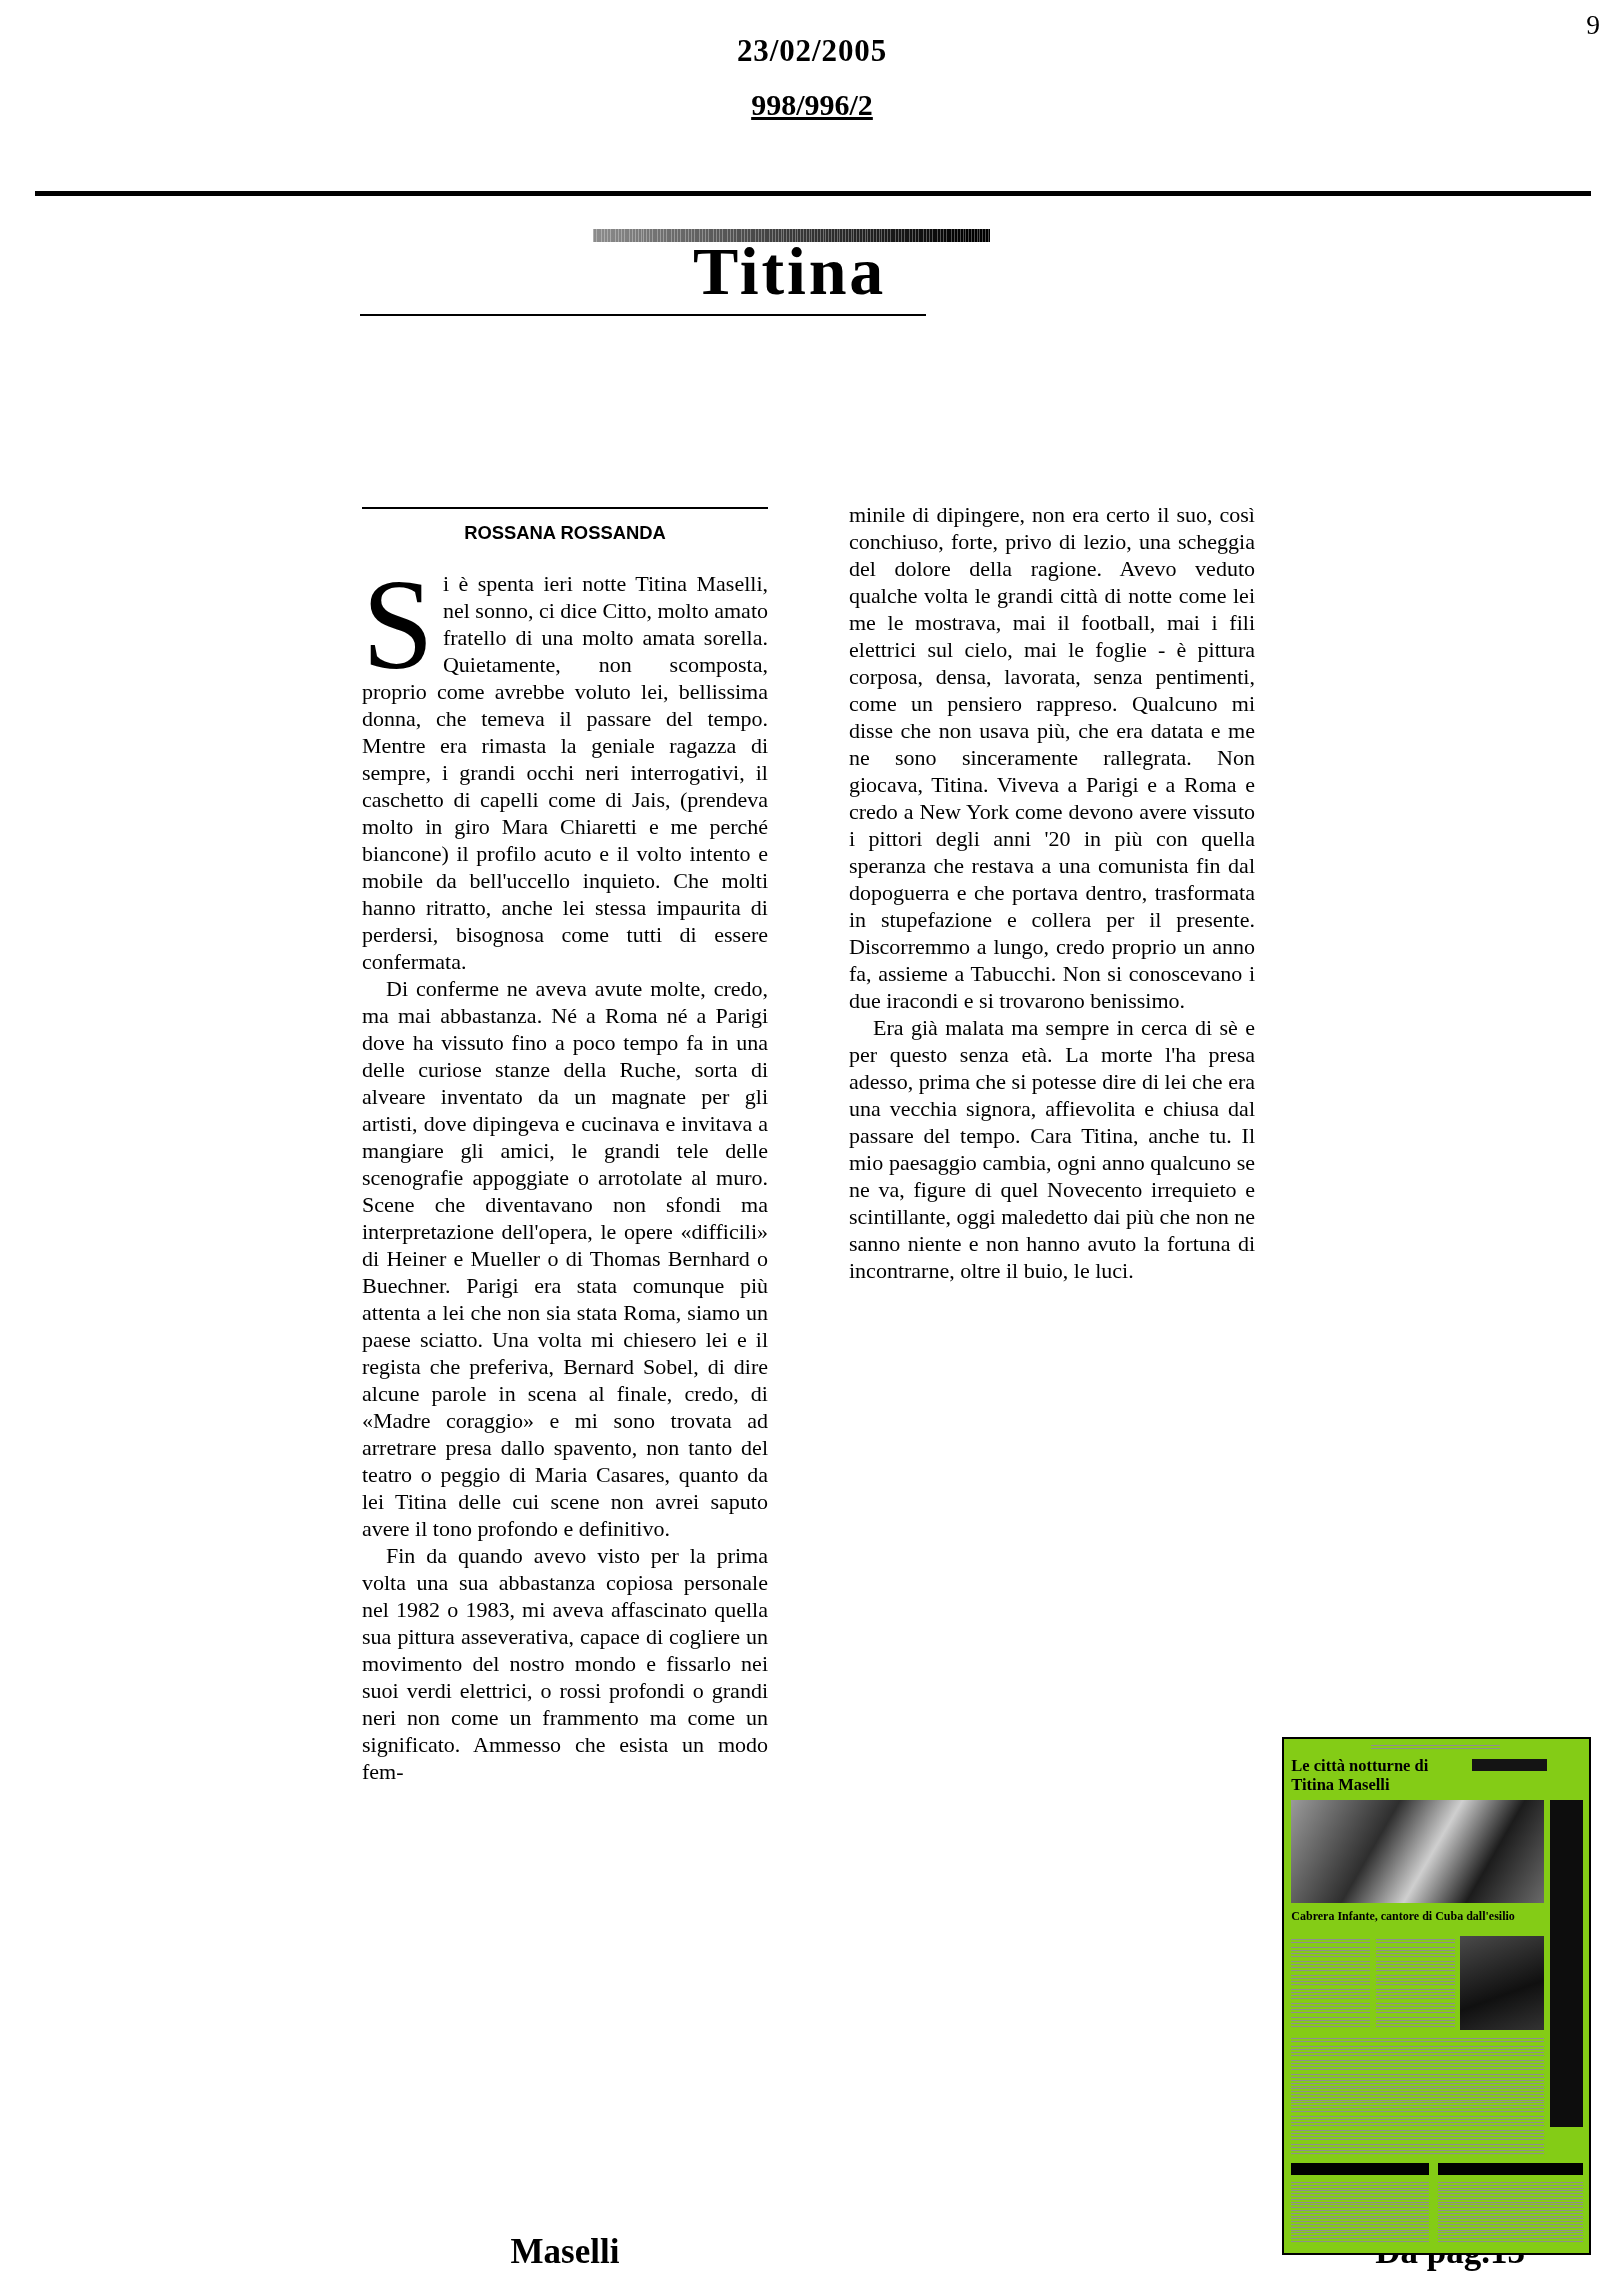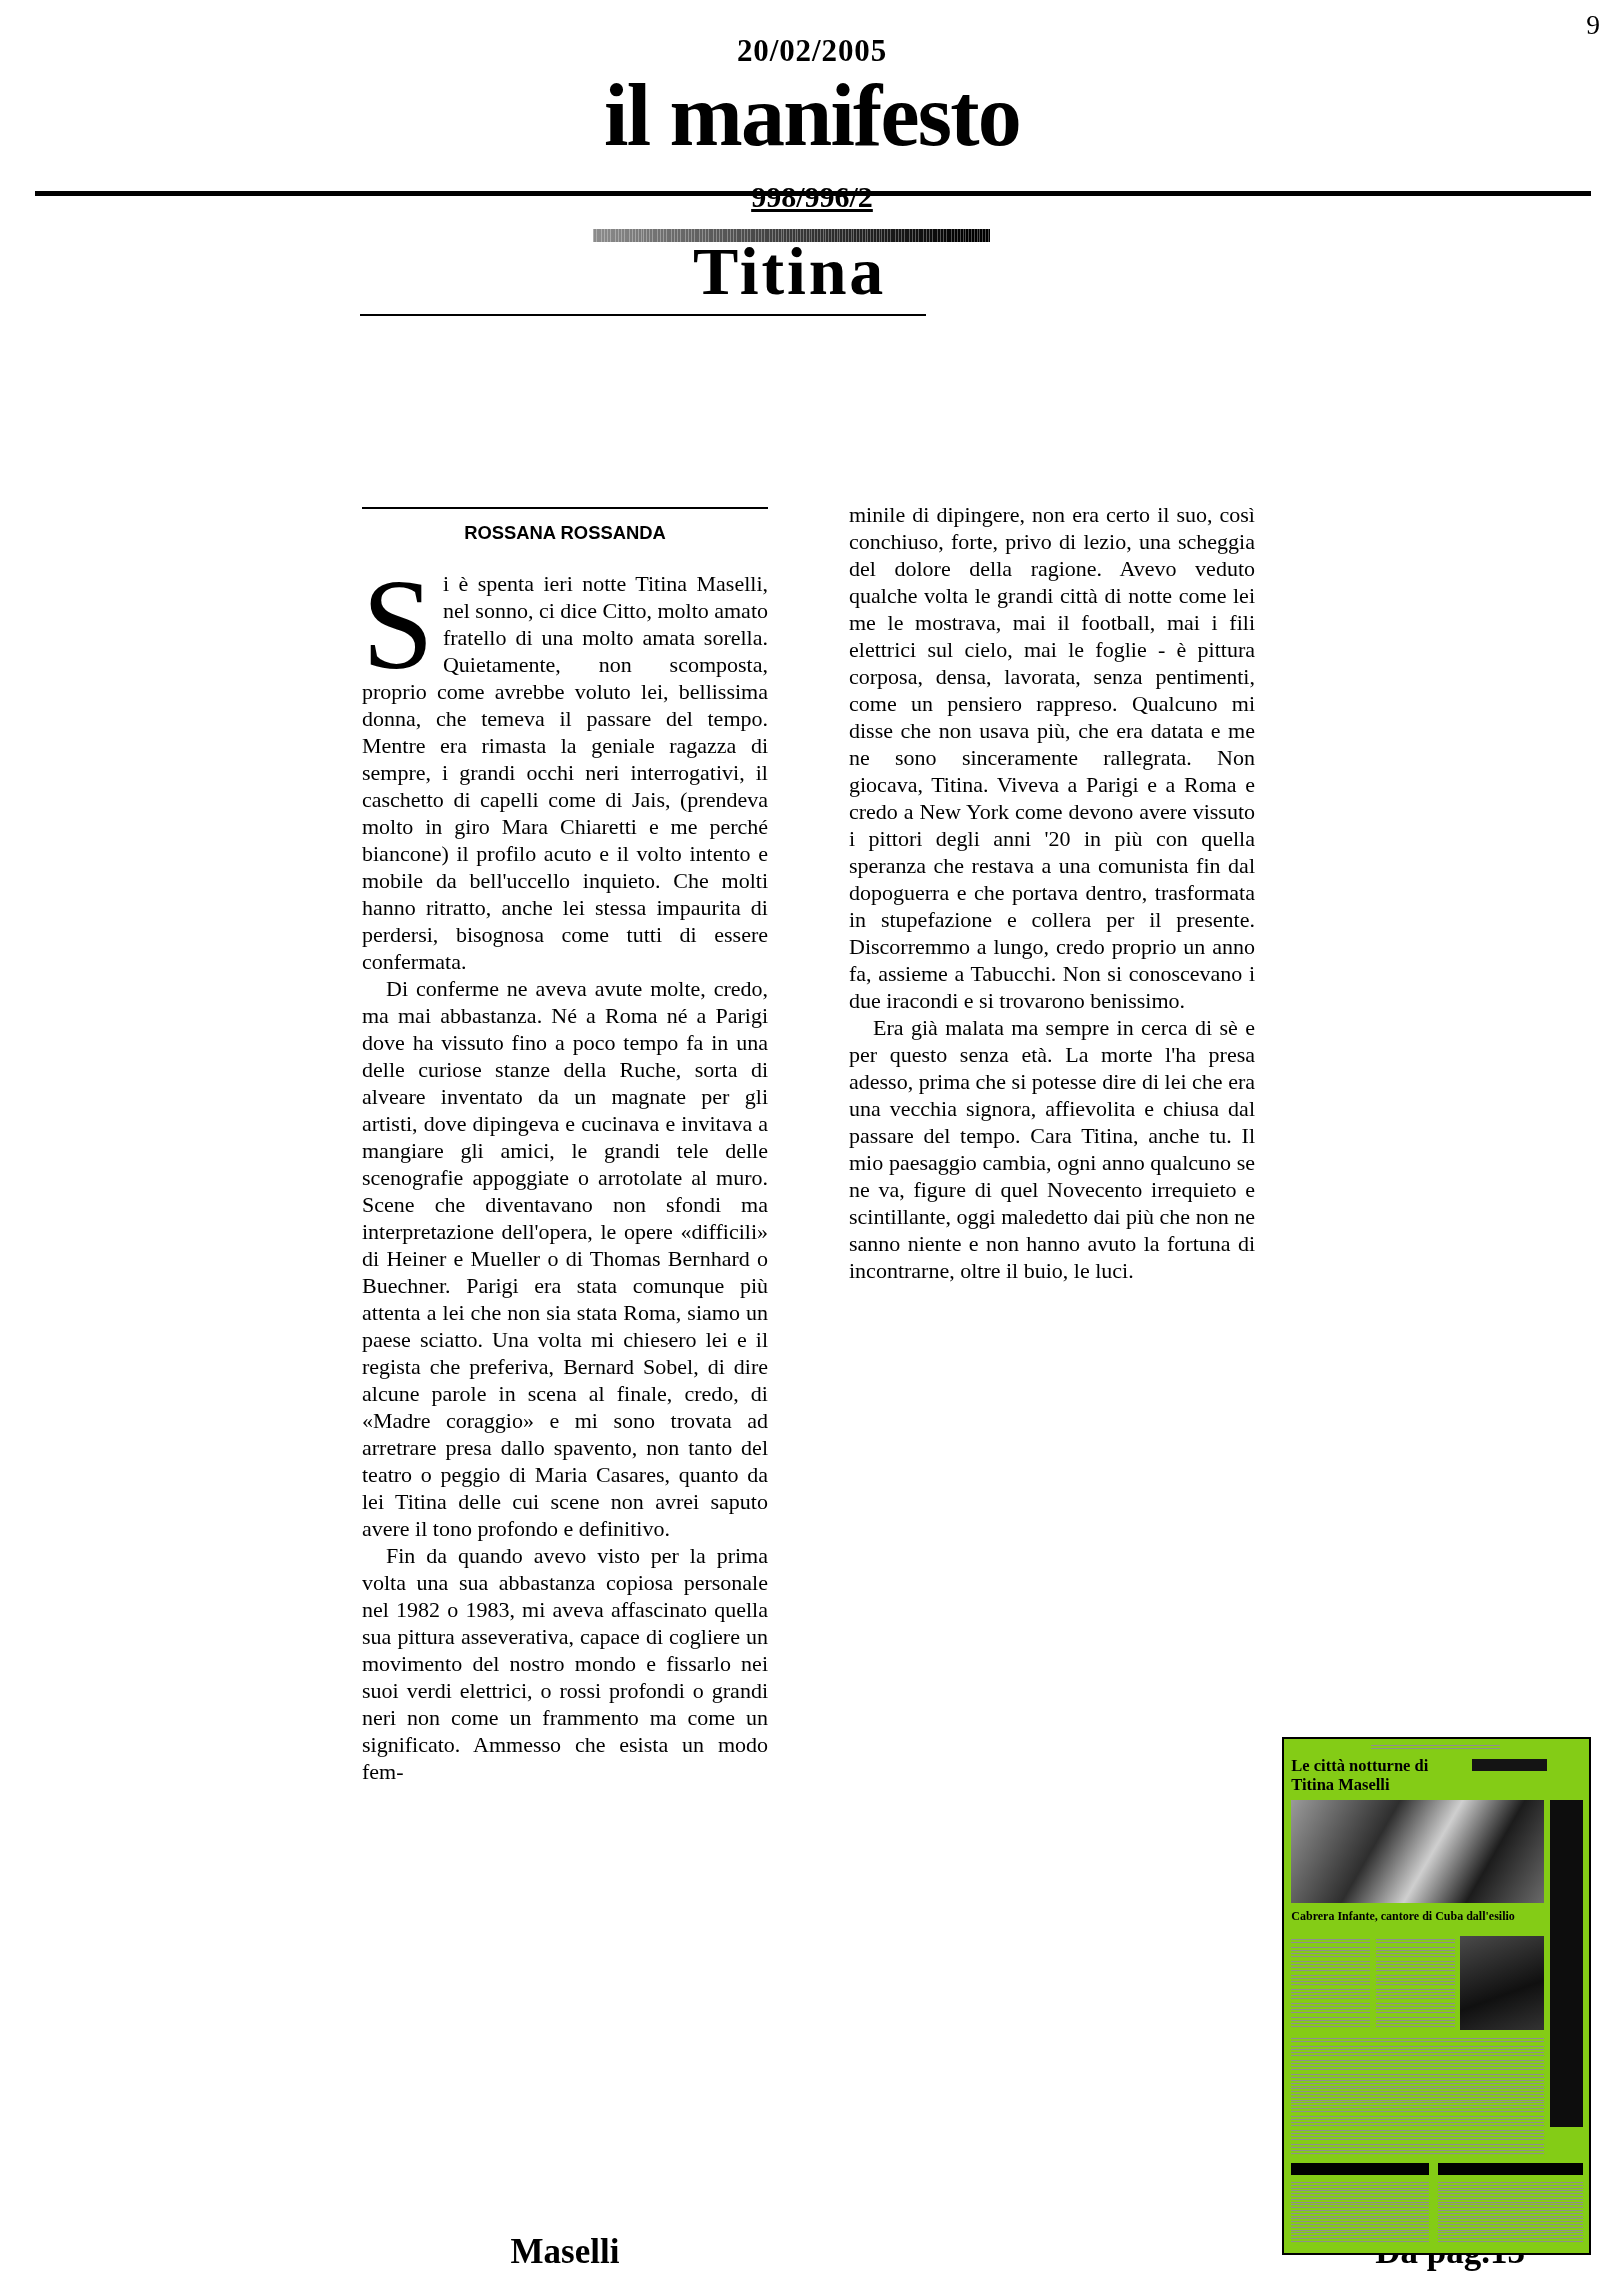--- a/index.html
+++ b/index.html
@@ -69,22 +69,21 @@
   .t-blackstrip-r { left:154px; top:424px; width:145px; height:12px; background:#000; }
   .t-micro-d { left:7.3px; top:443px; width:138px; height:61px; }
   .t-micro-e { left:154px; top:443px; width:145px; height:61px; }
 </style>
 </head>
 <body>
 
 <div class="page-number">9</div>
 
 <div class="header">
-  <div class="date">20/02/2005</div>
-  <div class="masthead">il manifesto</div>
+  <div class="date">23/02/2005</div>
   <div class="edition-code">998/996/2</div>
 </div>
 <div class="top-rule"></div>
 
 <div class="deco-bar"></div>
 <h1 class="headline">Titina</h1>
 <div class="headline-rule"></div>
 
 <div class="col col1">
   <div class="byline-block">

